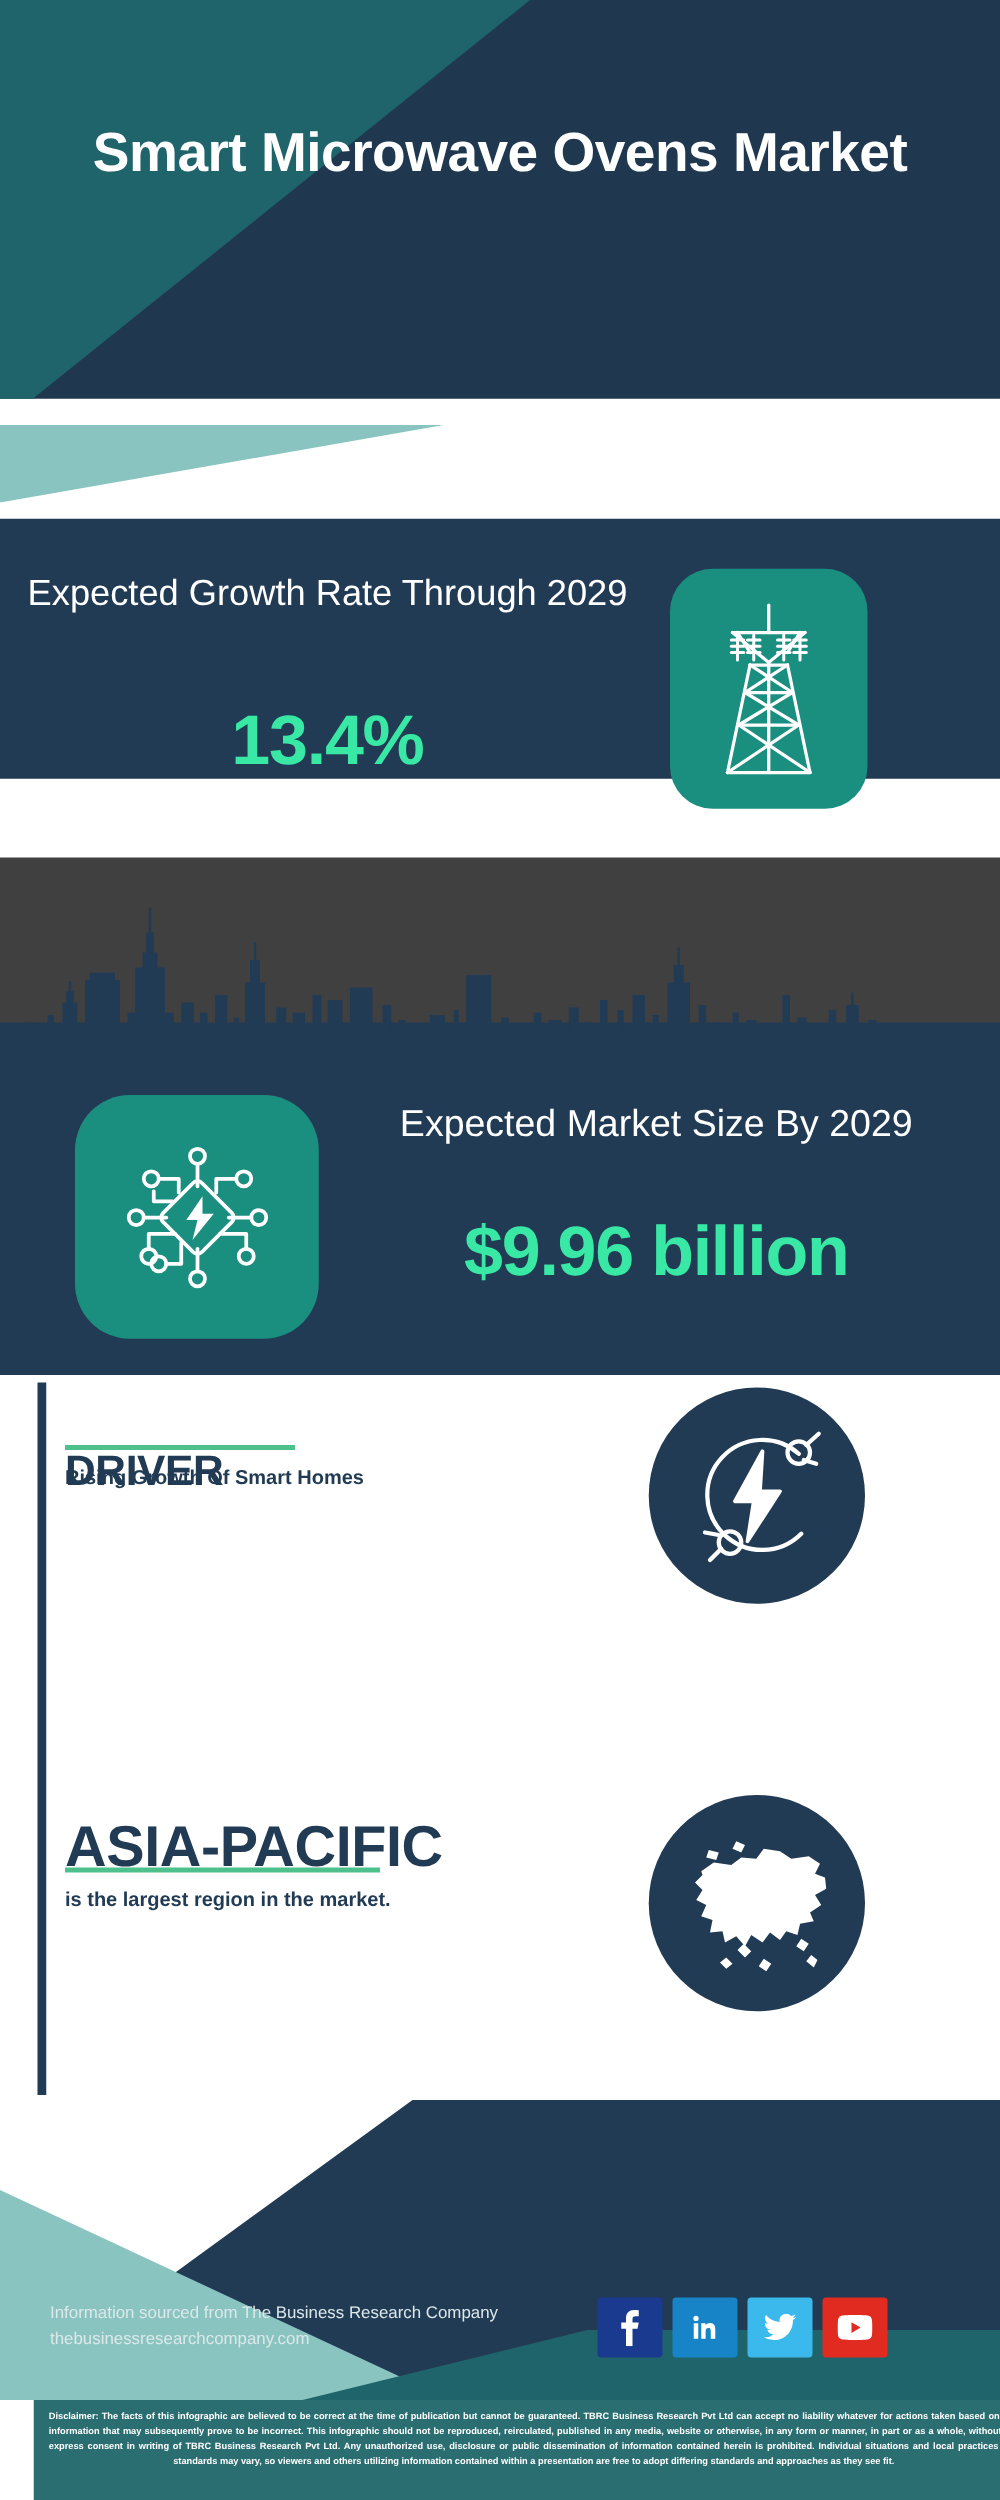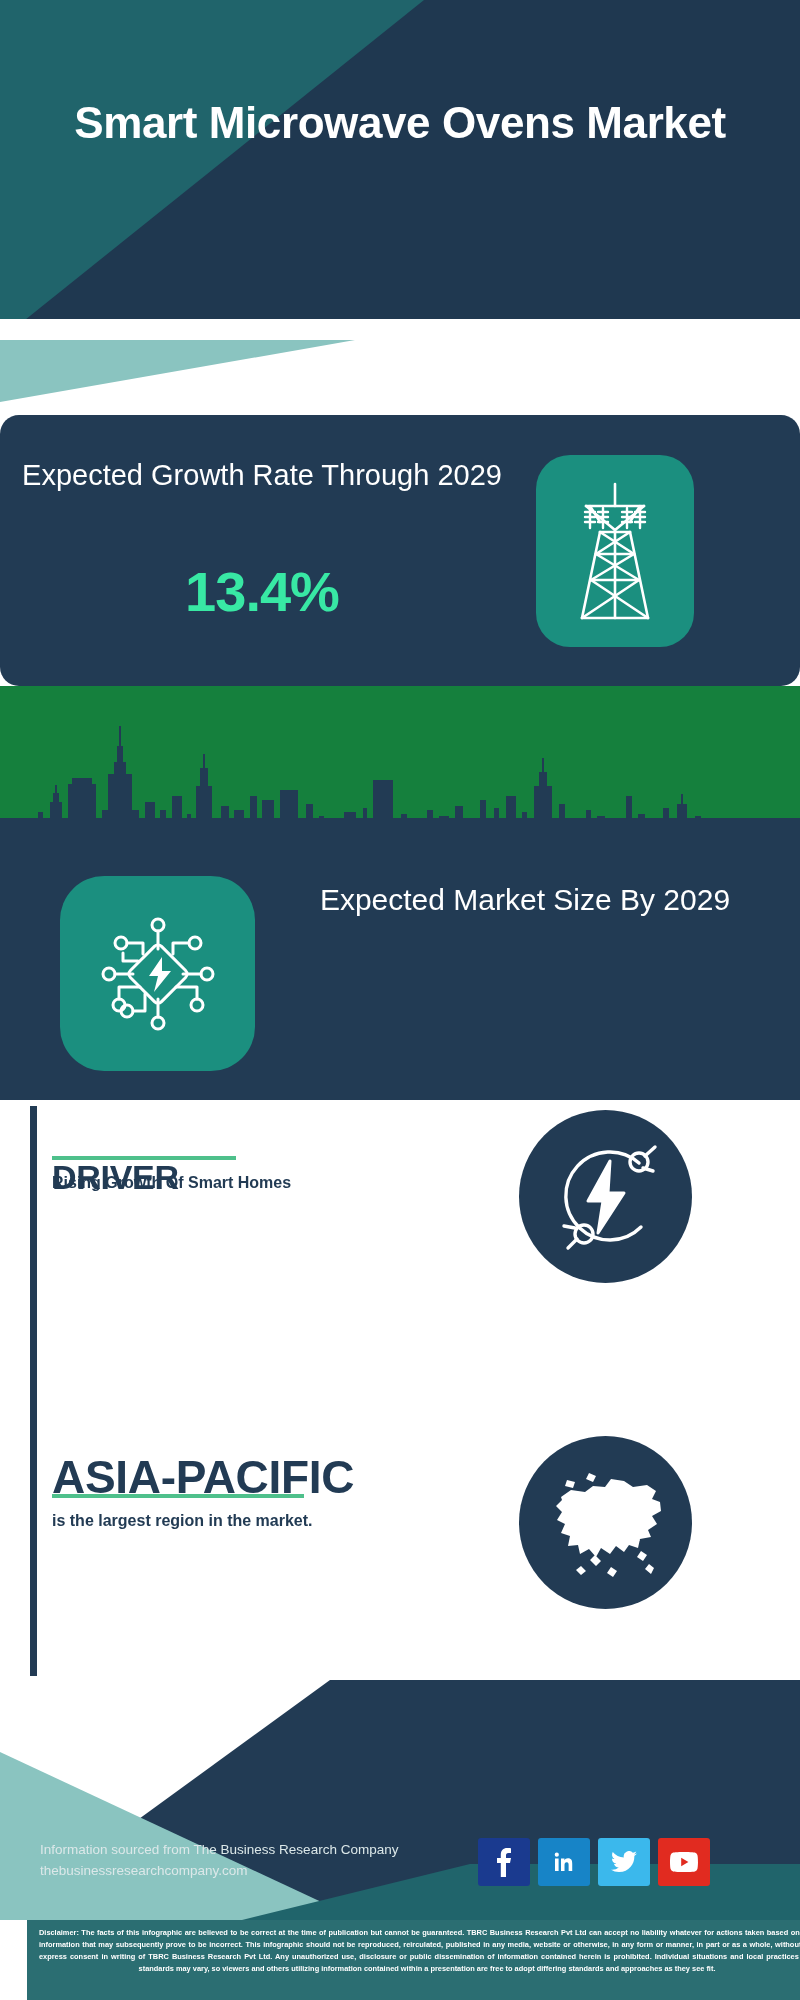--- a/index.html
+++ b/index.html
@@ -31,42 +31,41 @@
   
   .header-lightteal{
     position:absolute; left:0; top:340px; width:800px; height:75px;
     background:#8ac4c0;
     clip-path: polygon(0 0, 355px 0, 0 62px);
     z-index:3;
   }
 
   
   .growth{
-    position:absolute; left:0; top:415px; width:800px; height:271px;
+    position:absolute; left:0; top:415px; width:800px; height:208px;
     background:#223b54;
-    border-radius:19px;
   }
   .growth-text{
     position:absolute; left:12px; top:42px; width:500px; text-align:center;
     color:#ffffff; font-size:29px; line-height:1.28; font-weight:400;
   }
   .growth-value{
     position:absolute; left:12px; top:144px; width:500px; text-align:center;
     color:#38e8a4; font-size:56px; font-weight:bold; letter-spacing:-1px;
   }
   .growth-iconbox{
     position:absolute; left:536px; top:40px; width:158px; height:192px;
     background:#1b8f7f; border-radius:34px;
     display:flex; align-items:center; justify-content:center;
   }
 
   
   .sky{
     position:absolute; left:0; top:686px; width:800px; height:414px;
-    background:#15803d; overflow:hidden;
+    background:#404040; overflow:hidden;
   }
   .sky-fill{
     position:absolute; left:0; bottom:0; width:800px; height:282px;
     background:#223b54;
   }
   .sky-svg{ position:absolute; left:0; top:40px; width:800px; height:130px; display:block;}
   .size-iconbox{
     position:absolute; left:60px; top:190px; width:195px; height:195px;
     background:#1b8f7f; border-radius:44px;
     display:flex; align-items:center; justify-content:center;
@@ -247,20 +246,21 @@
         <circle cx="114" cy="106" r="6"></circle>
 
       <path d="M75 100 V118"></path>
         <circle cx="75" cy="124" r="6"></circle>
       <path d="M62 95 V112 H50"></path>
         <circle cx="44" cy="112" r="6"></circle>
     </svg>
   </div>
 
   <div class="size-text">Expected Market Size By 2029</div>
+  <div class="size-value">$9.96 billion</div>
 </div>
 
 <div class="cards">
 
   <div class="card" style="top:0;">
     <div class="rail" style="top:6px; height:330px;"></div>
     <div class="card-title" style="left:52px; top:12px; font-size:34px;margin-top:46px;">DRIVER</div>
     <div class="card-rule" style="left:52px; top:56px; width:184px;"></div>
     <div class="card-body" style="left:52px; top:72px; width:320px;">Rising Growth Of Smart Homes</div>
 

